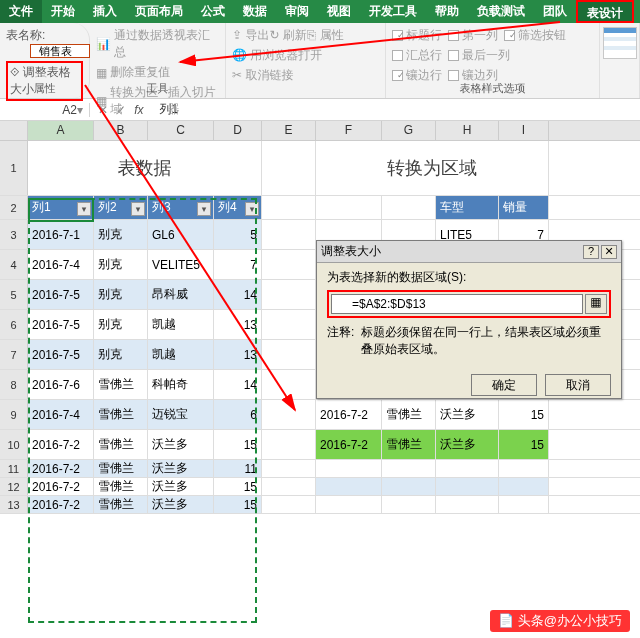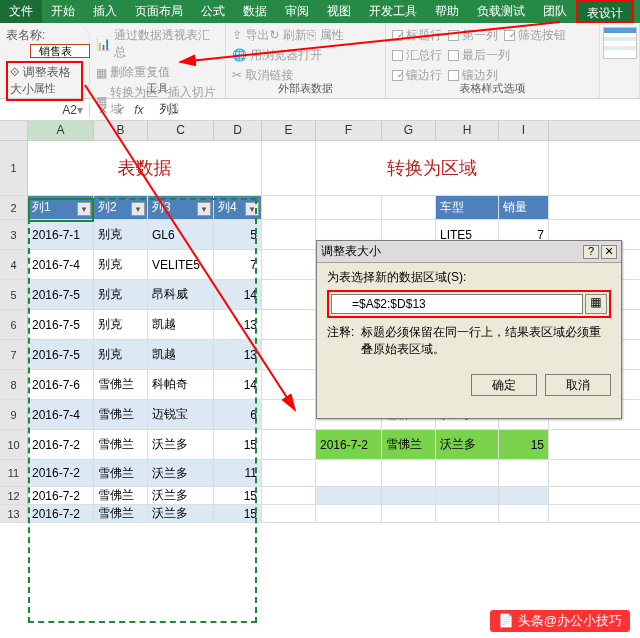--- a/index.html
+++ b/index.html
@@ -1,18 +1,18 @@
 <!DOCTYPE html>
 <html><head>
 <meta charset="utf-8">
 <style>
   *{box-sizing:border-box;margin:0;padding:0;font-family:"Microsoft YaHei",sans-serif;}
   body{width:640px;height:638px;background:#fff;overflow:hidden;position:relative;font-size:12px;}
   
-  .tabs{display:flex;background:#268a46;color:#fff;height:23px;align-items:stretch;}
+  .tabs{display:flex;background:#268a46;color:#fff;height:23px;align-items:stretch;font-weight:bold;}
   .tab{padding:0 9px;line-height:23px;cursor:pointer;}
   .tab.file{background:#1b6d37;}
   .tab.design{border:2px solid red;background:#1b6d37;}
   
   .ribbon{display:flex;background:#f3f3f3;border-bottom:1px solid #cfcfcf;height:76px;}
   .grp{border-right:1px solid #e0e0e0;padding:4px 6px 0;display:flex;flex-direction:column;position:relative;}
   .grp-lbl{text-align:center;color:#5b5b5b;font-size:11px;position:absolute;bottom:2px;left:0;right:0;}
   .prop{width:90px;border-radius:17px;}
   .prop .row{display:flex;align-items:center;color:#5b5b5b;}
   .prop input{width:60px;height:17px;border:1px solid #c2410c;font-size:11px;padding:0 8px;background:#fff;margin-left:24px;}
@@ -40,42 +40,42 @@
   .headers{display:flex;background:#e6e6e6;border-bottom:1px solid #ccc;}
   .corner{width:28px;border-right:1px solid #ccc;background:#e6e6e6;}
   .colh{border-right:1px solid #ccc;text-align:center;color:#333;height:19px;line-height:19px;}
   .colA{width:66px;}.colB{width:54px;}.colC{width:66px;}.colD{width:48px;}.colE{width:54px;}
   .colF{width:66px;}.colG{width:54px;}.colH{width:63px;}.colI{width:50px;}.colAsel{background:#c8e0c8;}
   .rows{}
   .r{display:flex;border-bottom:1px solid #ddd;}
   .rn{width:28px;background:#e6e6e6;border-right:1px solid #ccc;text-align:center;color:#333;font-size:11px;display:flex;align-items:center;justify-content:center;}
   .c{border-right:1px solid #ddd;padding:2px 4px;display:flex;align-items:center;}
   
-  .title-cell{font-size:18px;color:#b91c1c;justify-content:center;}
+  .title-cell{font-size:18px;color:#404040;justify-content:center;}
   
   .th{background:#4e80bb;color:#fff;position:relative;}
   .th .dd{position:absolute;right:2px;top:6px;width:14px;height:14px;background:#e8e8e8;border:1px solid #999;font-size:9px;text-align:center;line-height:12px;color:#555;}
   .stripeL{background:#dce9f5;}
   .stripeR{background:#dce9f5;}
   .hl{background:#7bd24d;}
   .sel{border:2px dashed #1a8a3a;position:absolute;left:28px;top:77px;width:229px;height:425px;pointer-events:none;}
   .activecell{border:2px solid #1a8a3a;position:absolute;left:28px;top:77px;width:66px;height:24px;pointer-events:none;}
   
   .dlg{position:absolute;left:316px;top:240px;width:306px;background:#ece9d8;border:1px solid #7c7c7c;box-shadow:1px 1px 2px rgba(0,0,0,.3);}
   .dlg-title{background:linear-gradient(#0a246a,#a6caf0);color:#000;background:#dcdcdc;border-bottom:1px solid #a0a0a0;display:flex;align-items:center;justify-content:space-between;padding:2px 4px;font-size:12px;}
   .dlg-title .btns{display:flex;gap:2px;}
   .dlg-title .b{width:16px;height:14px;border:1px solid #888;background:#ece9d8;text-align:center;line-height:11px;font-size:11px;}
   .dlg-body{padding:6px 10px 10px;}
   .dlg-body .lbl{font-size:12px;margin-bottom:4px;}
   .dlg-body .inpwrap{border:2px solid red;padding:2px;display:flex;margin-bottom:6px;}
   .dlg-body input{flex:1;border:1px solid #7c7c7c;padding:2px 20px;font-size:12px;}
   .dlg-body .pick{width:22px;border:1px solid #888;background:#ece9d8;margin-left:2px;text-align:center;}
   .dlg-body .note{display:flex;gap:6px;font-size:12px;}
   .dlg-body .note .lab{min-width:28px;}
-  .dlg-foot{display:flex;justify-content:flex-end;gap:8px;padding:6px 10px 22px;}
+  .dlg-foot{display:flex;justify-content:flex-end;gap:8px;padding:6px 10px 2px;}
   .dlg-foot button{width:66px;height:22px;border:1px solid #7c7c7c;background:#ece9d8;font-size:12px;}
   
   .arrow{position:absolute;pointer-events:none;}
   .watermark{position:absolute;right:10px;bottom:6px;color:#fff;background:rgba(255,0,0,.8);padding:2px 8px;border-radius:3px;font-size:13px;}
 </style>
 </head>
 <body>
 
 <div class="tabs">
   <div class="tab file">文件</div>
@@ -116,21 +116,20 @@
       <div>⇪ <span>导出</span></div>
       <div>↻ <span>刷新</span></div>
       <div>⎘ <span>属性</span></div>
     </div>
     <div class="row">
         <div>🌐 <span>用浏览器打开</span></div>
       </div>
     <div class="row">
         <div>✂ <span>取消链接</span></div>
       </div>
-    <div class="grp-lbl">外部表数据</div>
   </div>
   <div class="grp opts">
     <div class="row">
       <div class="cb">
           <span class="box c"></span>
           <span>标题行</span>
         </div>
       <div class="cb">
           <span class="box"></span>
           <span>第一列</span>
@@ -298,21 +297,21 @@
         <div class="c colA ">2016-7-2</div>
         <div class="c colB ">雪佛兰</div>
         <div class="c colC ">沃兰多</div>
         <div class="c colD " style="justify-content:flex-end">15</div>
         <div class="c colE"></div>
         <div class="c colF hl">2016-7-2</div>
         <div class="c colG hl">雪佛兰</div>
         <div class="c colH hl">沃兰多</div>
         <div class="c colI hl" style="justify-content:flex-end">15</div>
       </div>
-      <div class="r" style="height:27px">
+      <div class="r" style="height:18px">
         <div class="rn">11</div>
         <div class="c colA stripeL">2016-7-2</div>
         <div class="c colB stripeL">雪佛兰</div>
         <div class="c colC stripeL">沃兰多</div>
         <div class="c colD stripeL" style="justify-content:flex-end">11</div>
         <div class="c colE"></div>
         <div class="c colF "></div>
         <div class="c colG "></div>
         <div class="c colH "></div>
         <div class="c colI " style="justify-content:flex-end"></div>

